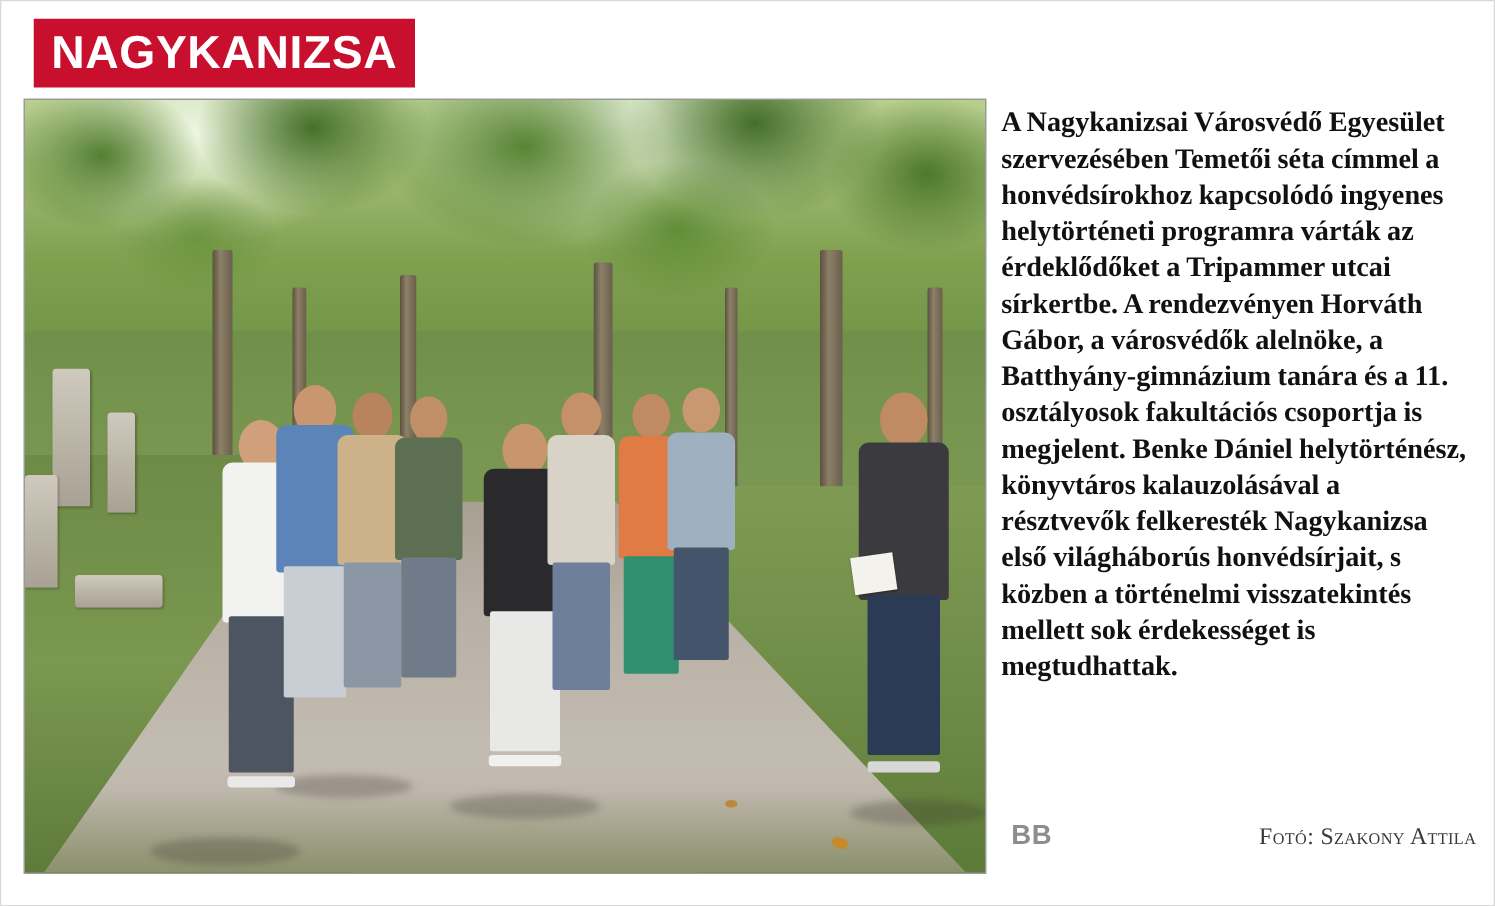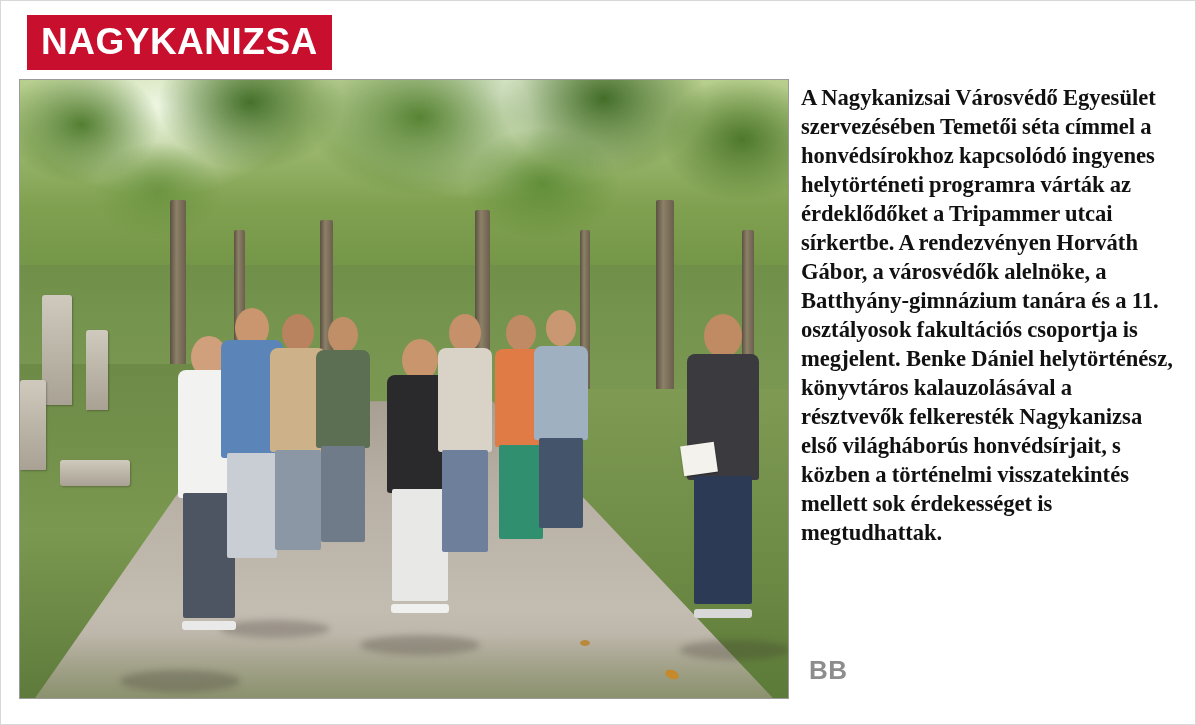--- a/index.html
+++ b/index.html
@@ -200,21 +200,21 @@
     left: 808px;
     top: 654px;
     width: 372px;
     display: flex;
     align-items: baseline;
     justify-content: space-between;
   }
   .author {
     font-family: "Liberation Sans", sans-serif;
     font-weight: bold;
-    font-size: 26px;
+    font-size: 22px;
     color: #8d8d8d;
     letter-spacing: 0.5px;
   }
   .photo-credit {
     font-family: "Liberation Serif", serif;
     font-size: 19px;
     color: #3a3a3a;
     letter-spacing: 0.3px;
     font-variant: small-caps;
   }
@@ -321,15 +321,16 @@
       <div style="position:absolute; left:560px; top:560px; width:10px; height:6px; background:#b98a3d; border-radius:50%;"></div>
     </div>
   </div>
 
   <div class="article">
     <p>A Nagykanizsai Városvédő Egyesület szervezésében Temetői séta címmel a honvédsírokhoz kapcsolódó ingyenes helytörténeti programra várták az érdeklődőket a Tripammer utcai sírkertbe. A rendezvényen Horváth Gábor, a városvédők alelnöke, a Batthyány-gimnázium tanára és a 11. osztályosok fakultációs csoportja is megjelent. Benke Dániel helytörténész, könyvtáros kalauzolásával a résztvevők felkeresték Nagykanizsa első világháborús honvédsírjait, s közben a történelmi visszatekintés mellett sok érdekességet is megtudhattak.</p>
   </div>
 
   <div class="credits">
     <span class="author">BB</span>
+    <span class="photo-credit">Fotó: Szakony Attila</span>
   </div>
 
 </div>
 
 </body></html>

